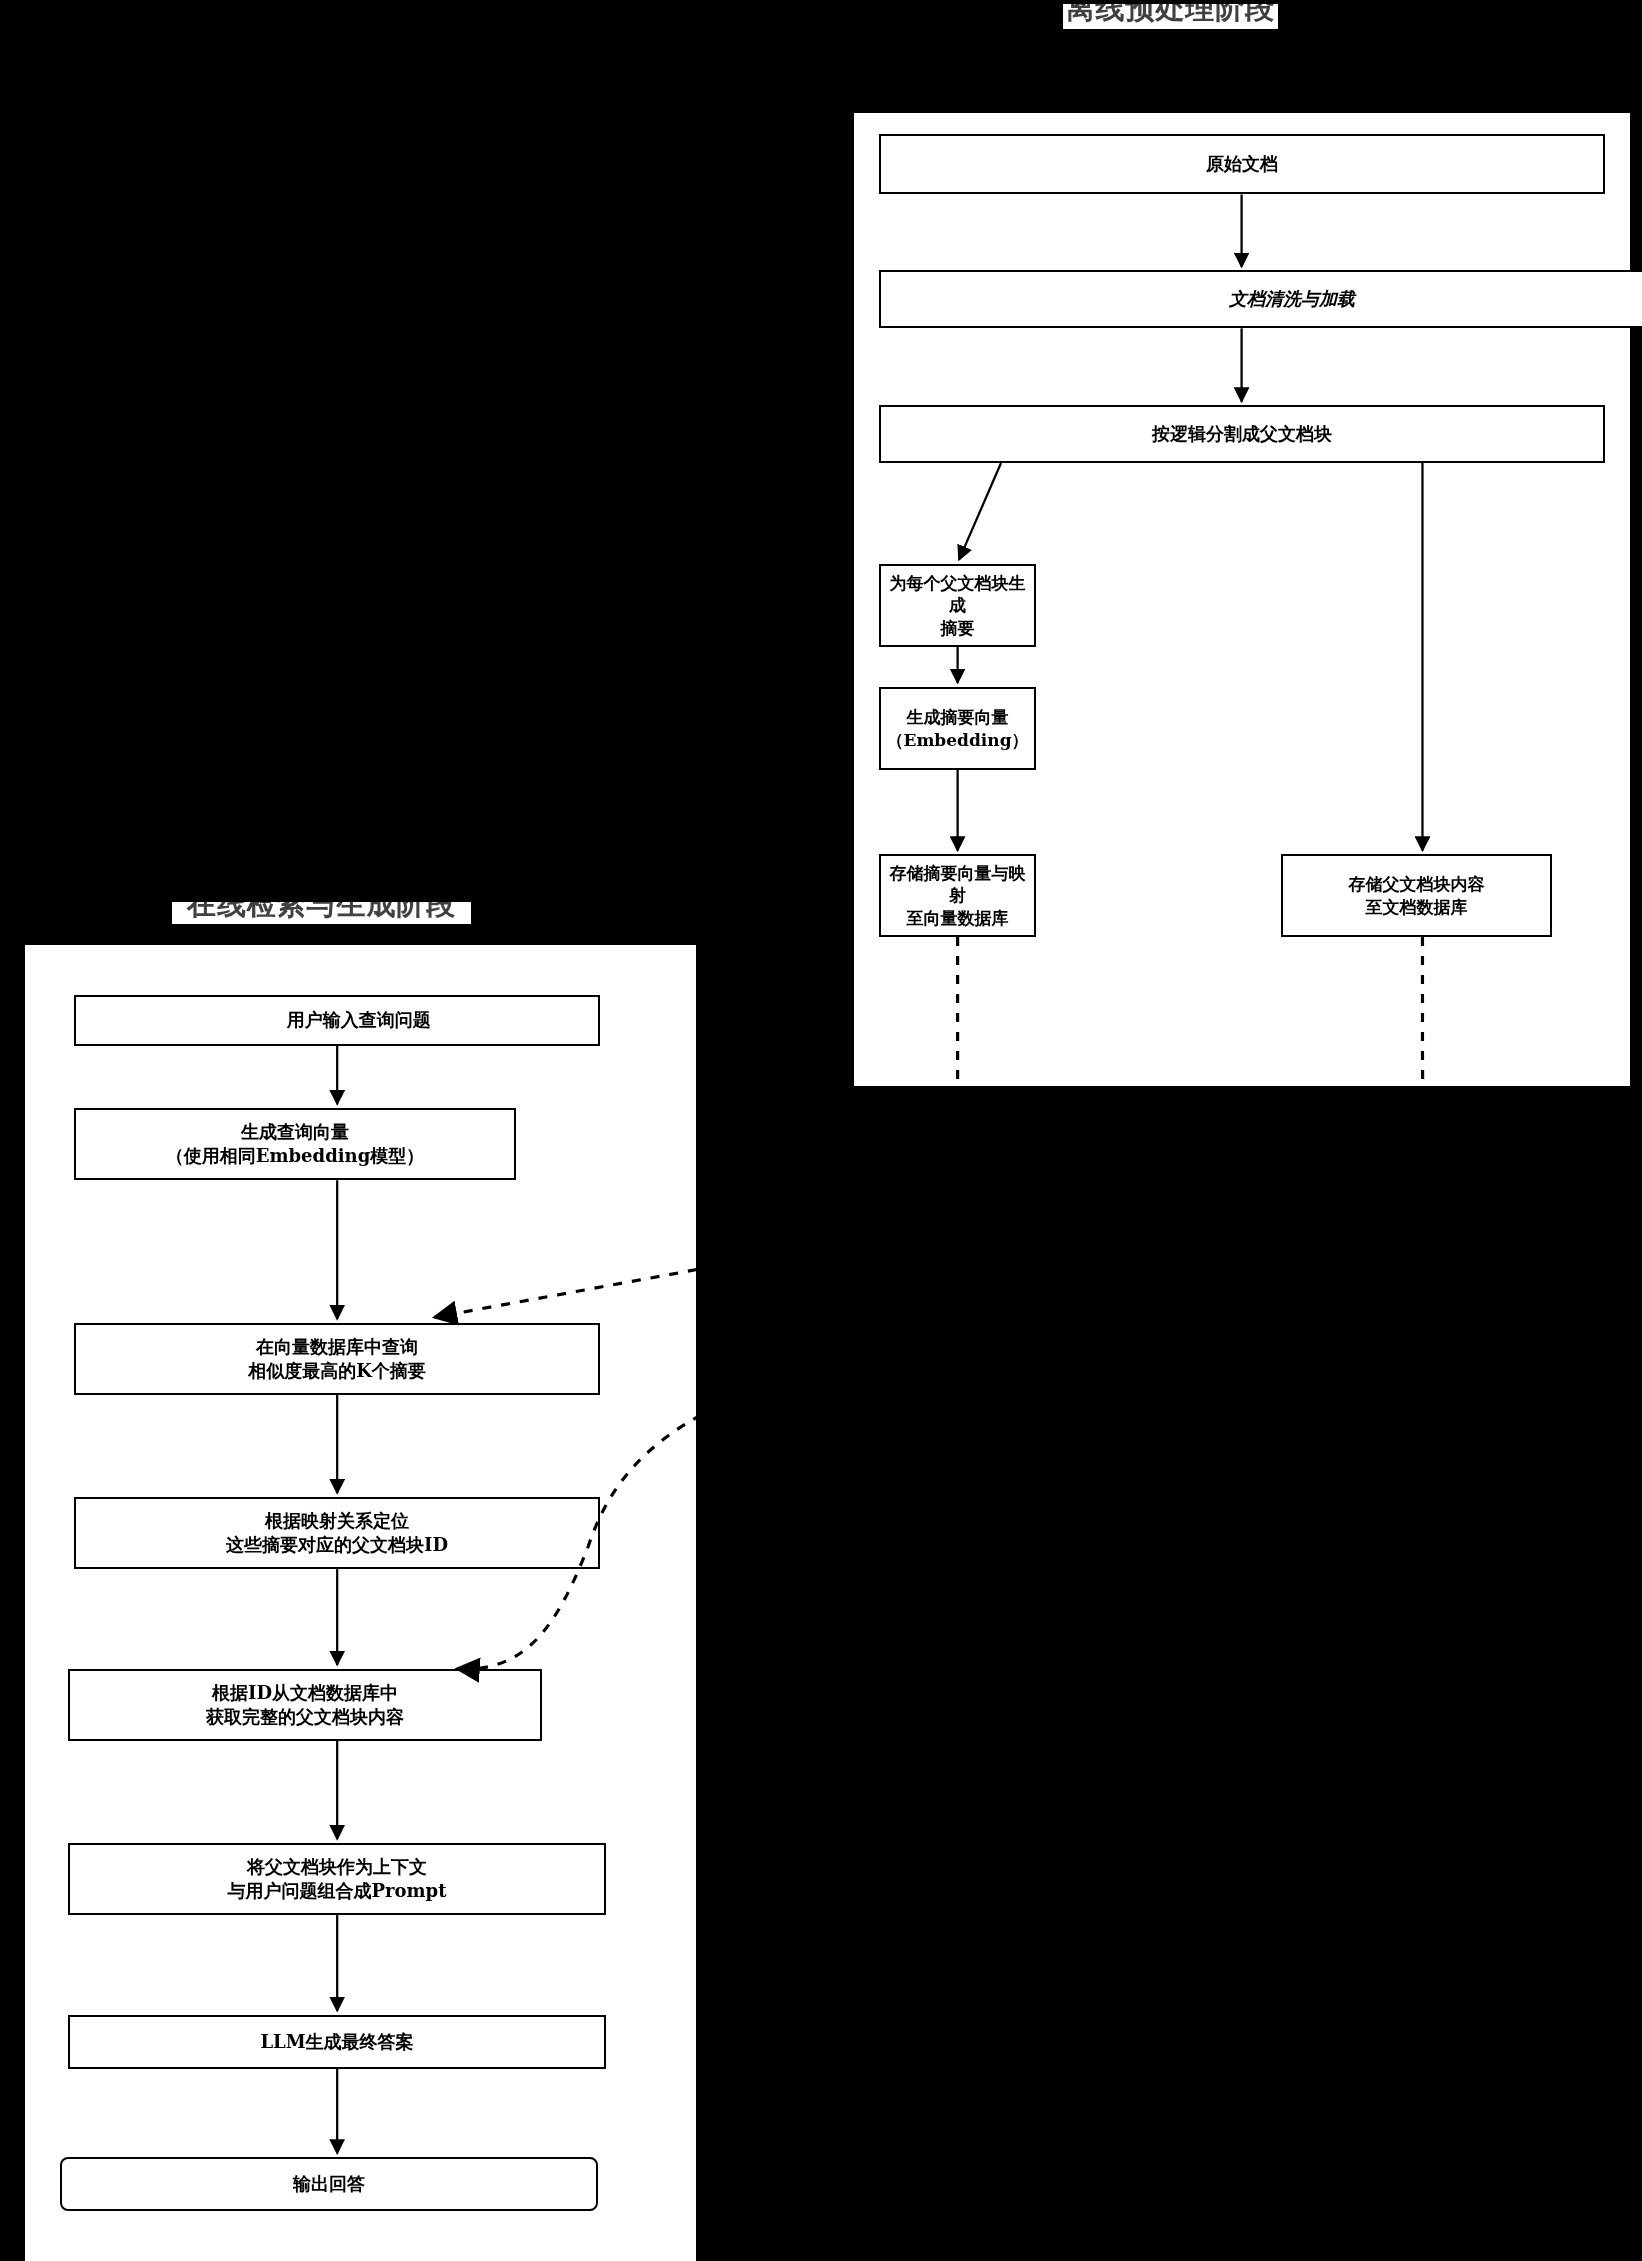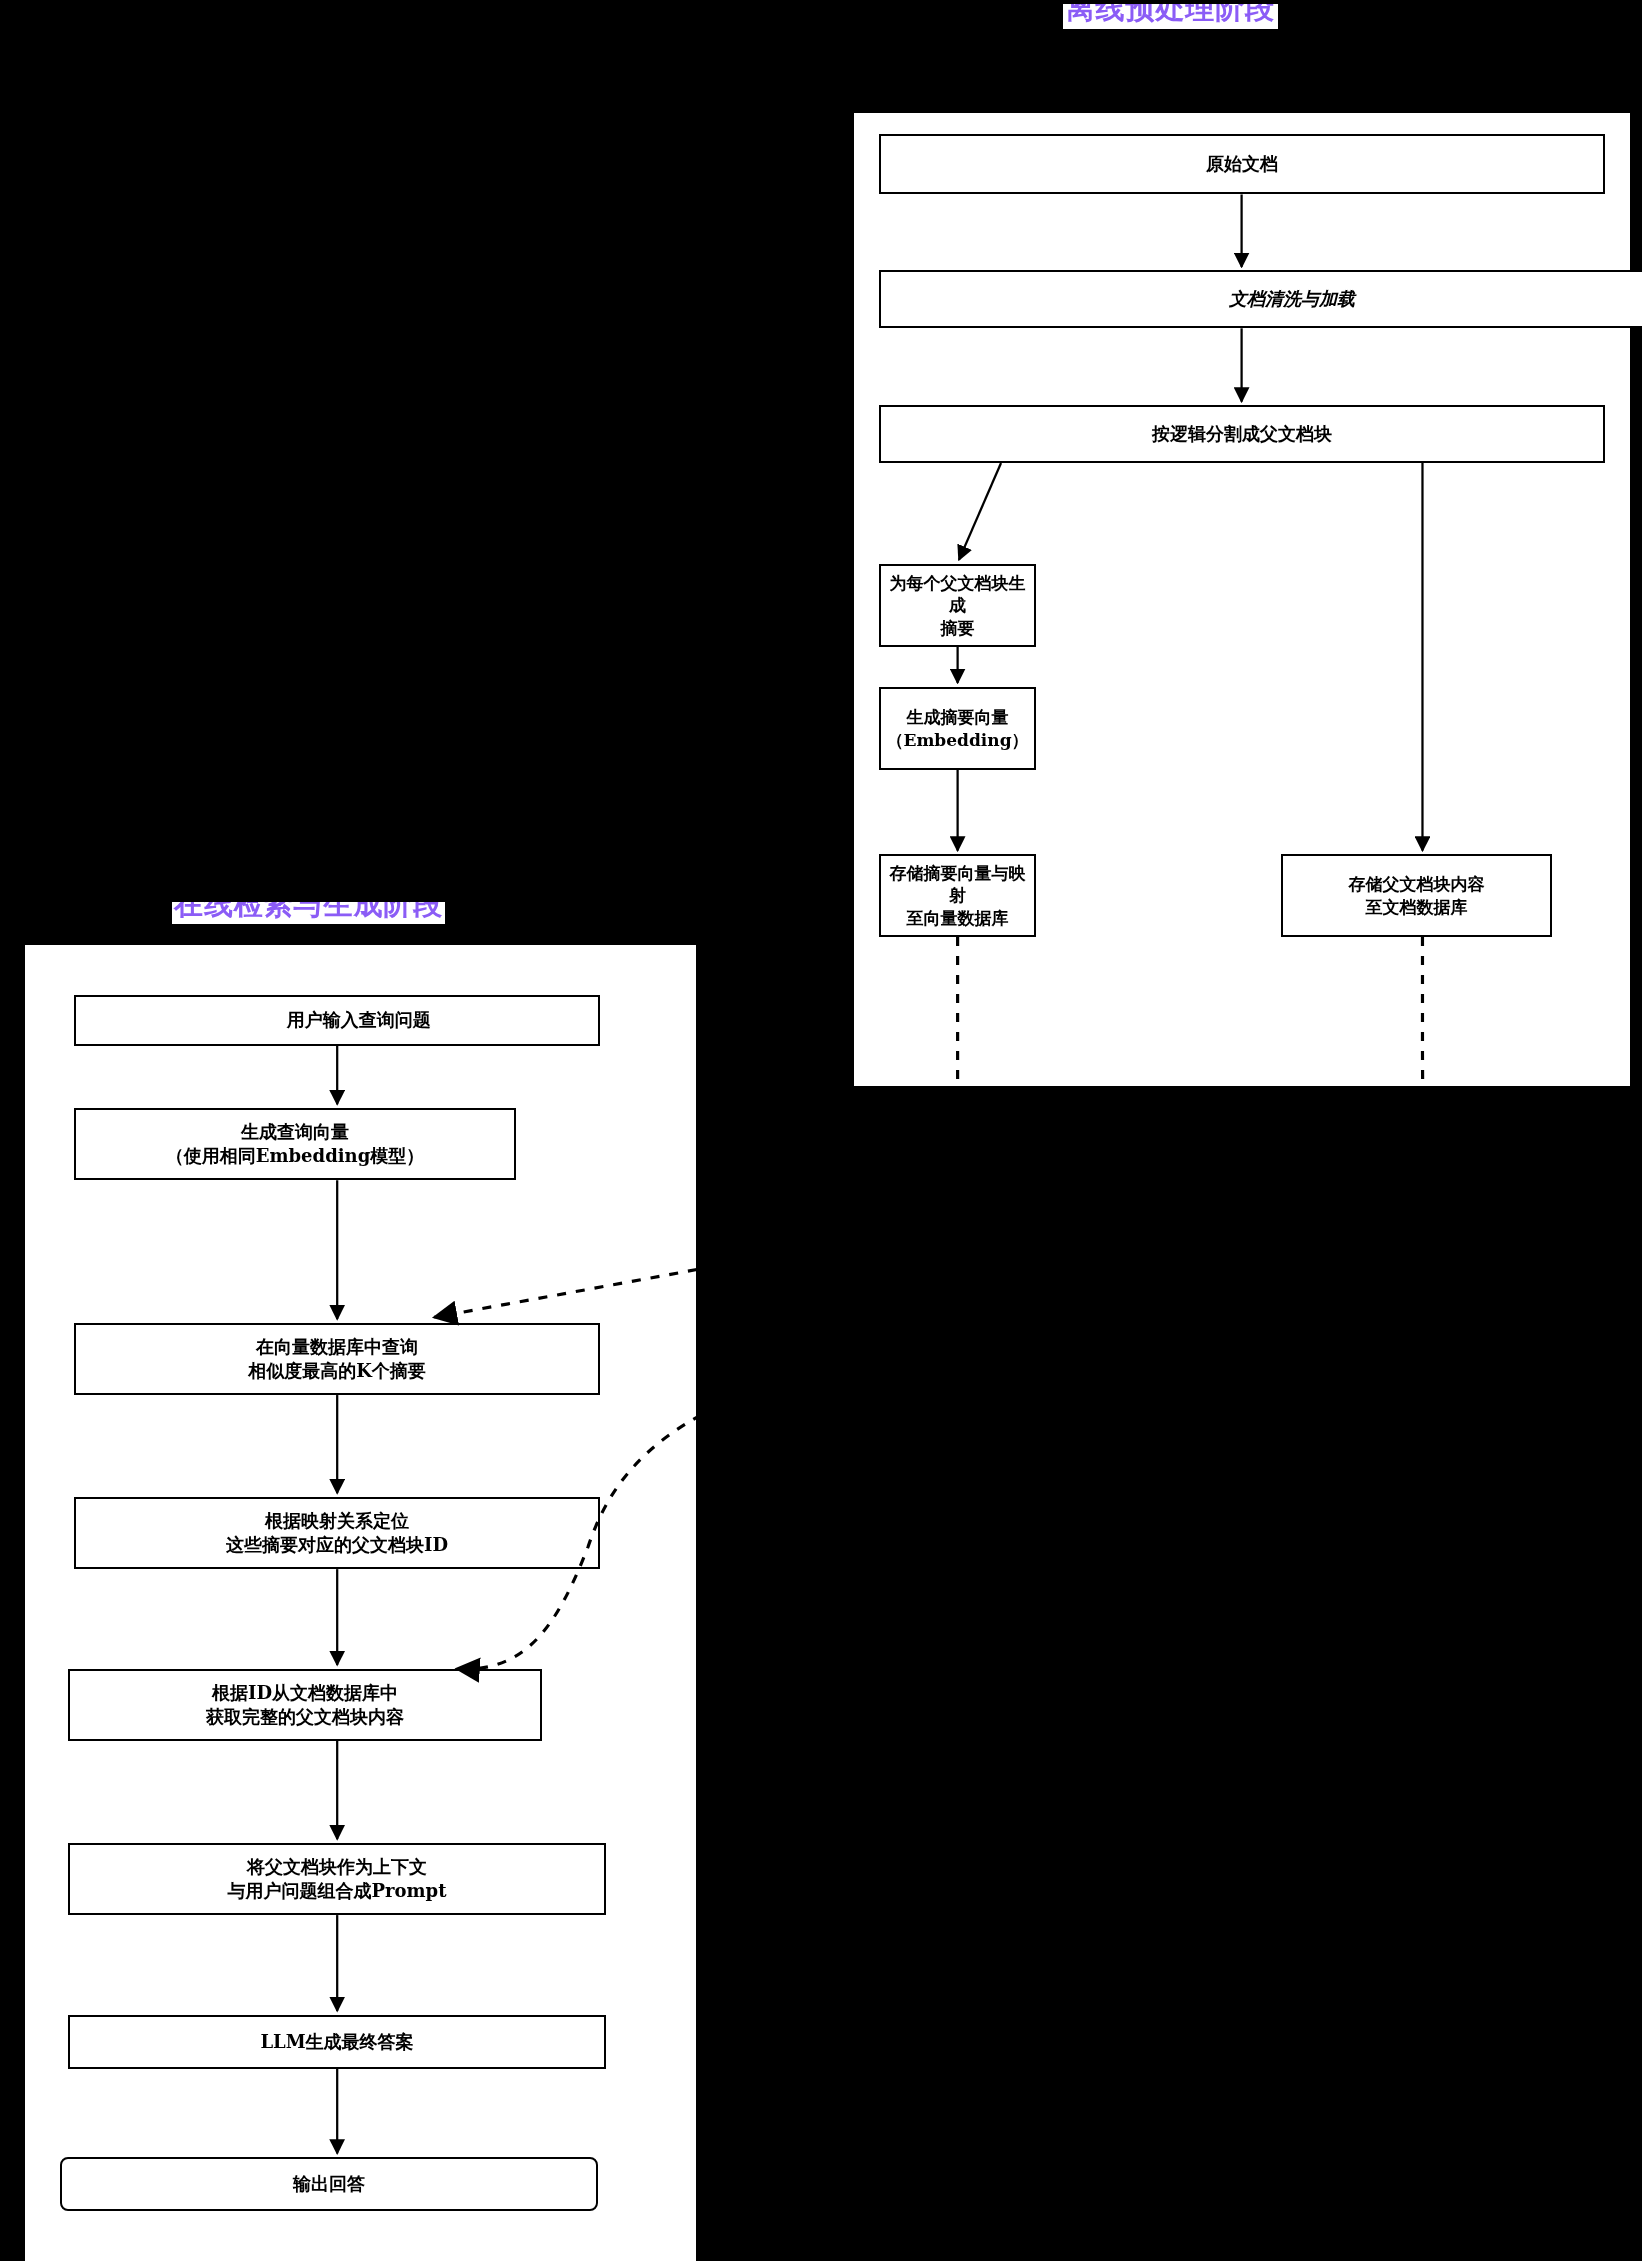--- a/index.html
+++ b/index.html
@@ -15,37 +15,37 @@
     position:absolute;
     background:#ffffff;
     border:2.7px solid #000000;
     box-sizing:border-box;
   }
   #panel-offline{ left:852px; top:111px; width:780px; height:977px; }
   #panel-online { left:22.6px;  top:943px; width:675px; height:1345px; }
 
   .panel-title{
     position:absolute;
-    color:#8b5cf6;
+    color:#404040;
     background:#ffffff;
     font-weight:bold;
     font-size:29px;
     line-height:25px;
     white-space:nowrap;
     letter-spacing:0.9px;
     overflow:hidden;
     font-family:"DejaVu Sans","Liberation Sans",sans-serif;
   }
   
   #title-offline{
     left:1063px; top:3.6px; height:25px; padding:0 2.7px;
     text-indent:0;
   }
   #title-online{
-    left:172px; top:902px; height:22px; padding:0 2px;
+    left:172px; top:902px; height:22px; padding:0 15px;
   }
   #title-offline span,#title-online span{
     display:block; position:relative;
   }
   #title-offline span{ top:-8.1px; }
   #title-online span{ top:-10px; }
 
   .node{
     position:absolute;
     background:#ffffff;

